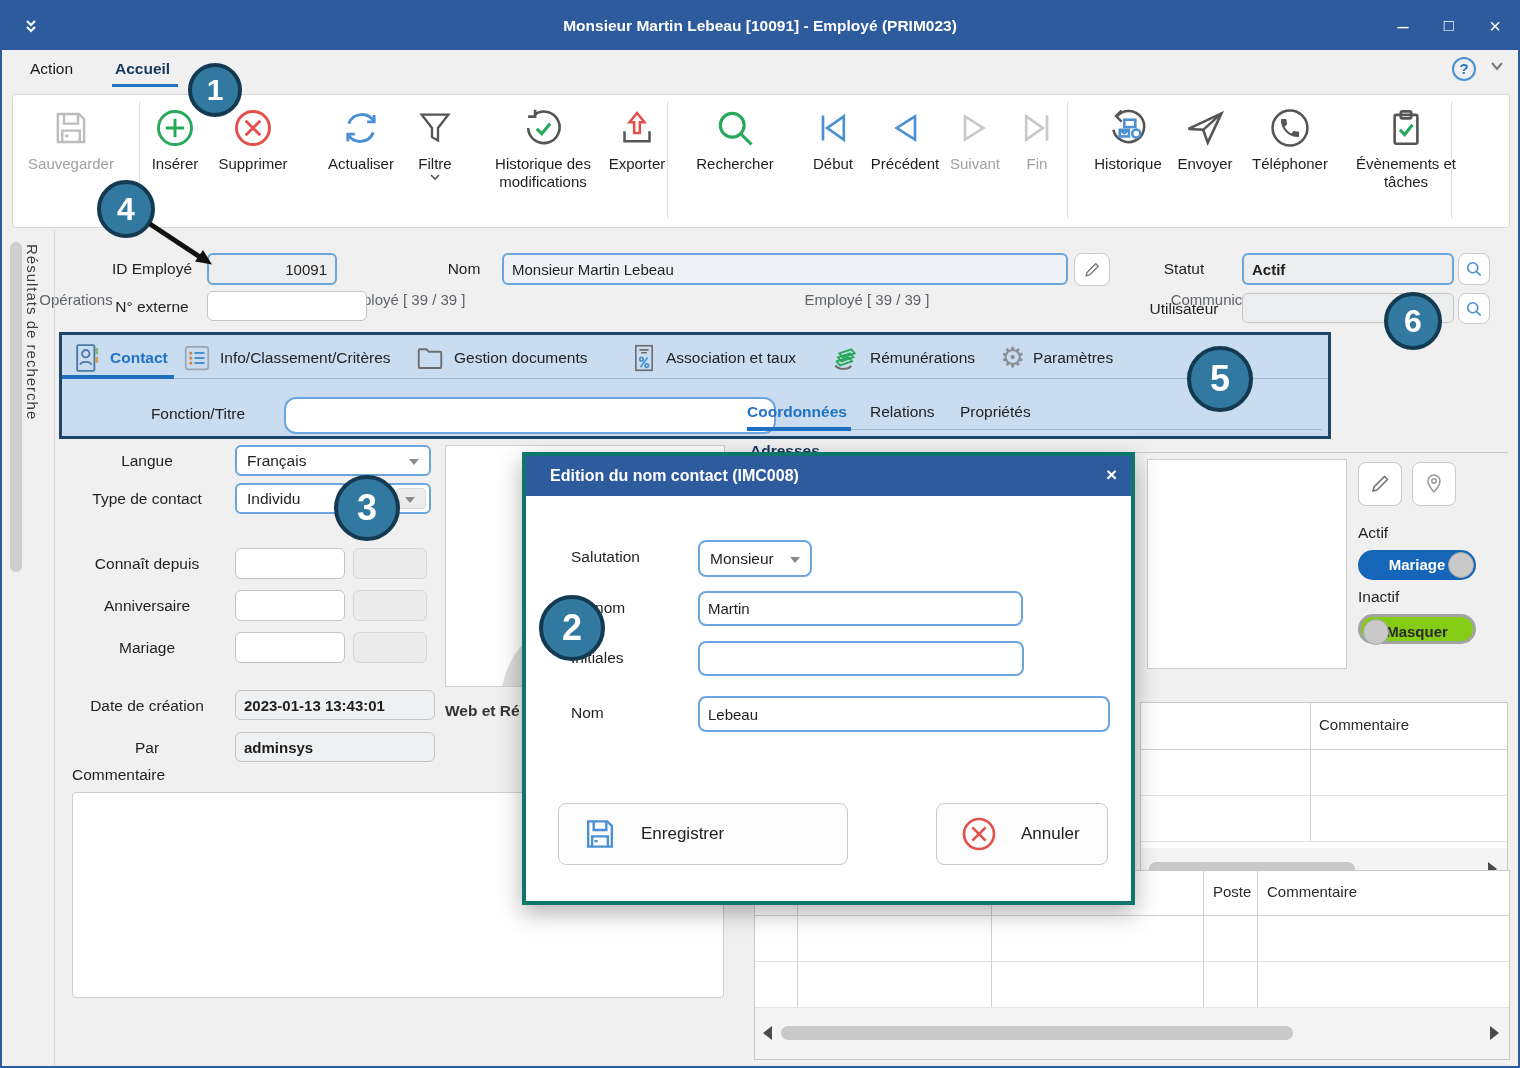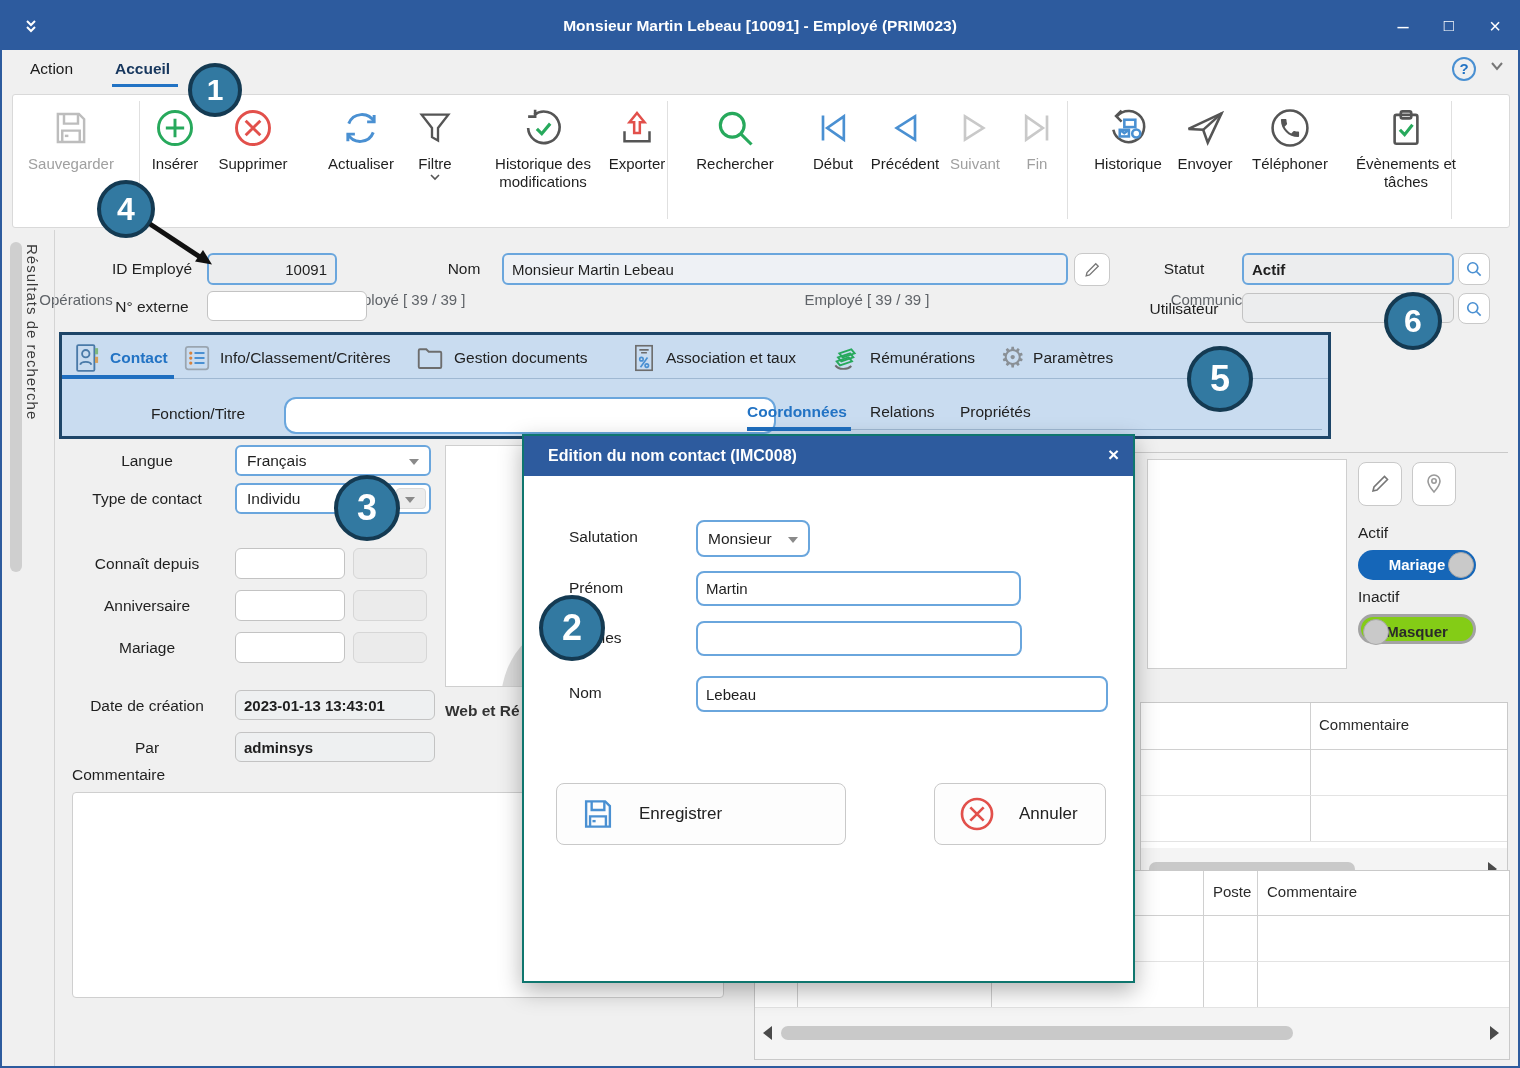--- a/index.html
+++ b/index.html
@@ -71,22 +71,22 @@
 
   
   .tbl { position:absolute; background:#fff; border:1px solid #c9c9c9; }
   .tline { position:absolute; background:#e3e3e3; }
   .thead { position:absolute; font-size:15px; color:#2a2a2a; }
   .thumb { position:absolute; height:14px; border-radius:7px; background:#c9c9c9; }
   .tri-r { width:0; height:0; border-left:9px solid #4a4a4a; border-top:7px solid transparent; border-bottom:7px solid transparent; }
   .tri-l { width:0; height:0; border-right:9px solid #4a4a4a; border-top:7px solid transparent; border-bottom:7px solid transparent; }
 
   
-  .dialog { position:absolute; left:520px; top:432px; width:613px; height:549px; background:#fff;
-            border:2px solid #0f766e; box-shadow:0 8px 22px rgba(0,0,0,.3); z-index:50; }
+  .dialog { position:absolute; left:520px; top:450px; width:613px; height:453px; background:#fff;
+            border:4px solid #0f766e; box-shadow:0 8px 22px rgba(0,0,0,.3); z-index:50; }
   .dlg-title { position:absolute; left:0; top:0; right:0; height:40px; background:#2d5b9e;
                color:#fff; font-weight:700; font-size:16px; display:flex; align-items:center; padding-left:24px; }
   .dlg-close { position:absolute; right:14px; top:8px; color:#fff; font-size:19px; font-weight:700; }
   .dlg-lbl { position:absolute; font-size:15.5px; color:#1f1f1f; width:120px; left:45px; }
   .dlg-btn { position:absolute; height:62px; background:#fdfdfd; border:1px solid #c9c9c9; border-radius:8px;
              display:flex; align-items:center; gap:22px; padding-left:22px; font-size:17px; color:#222; }
 
   
   .badge { position:absolute; border-radius:50%; background:#3279a1; border:4px solid #143a52;
            color:#fff; font-weight:700; display:flex; align-items:center; justify-content:center; z-index:100; }

